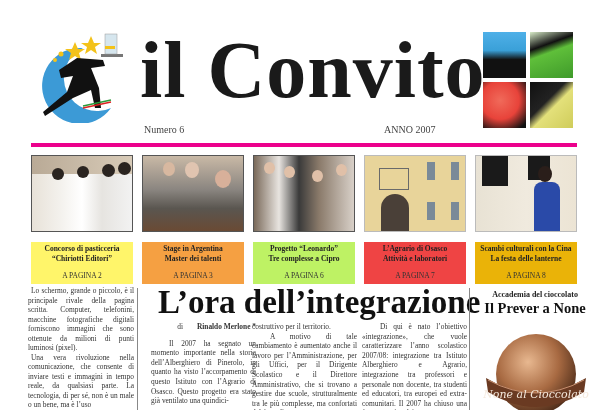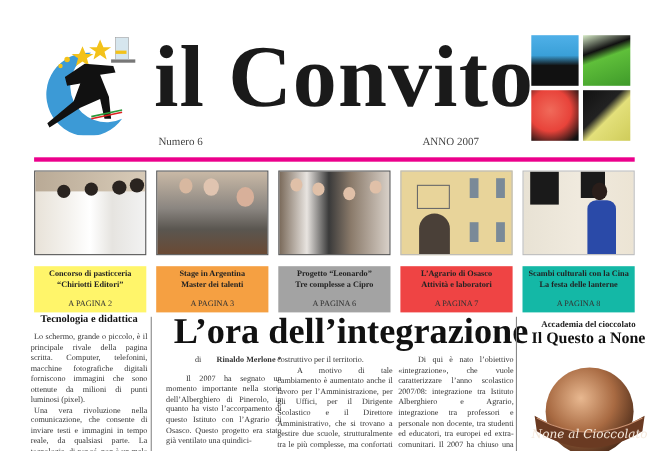--- a/index.html
+++ b/index.html
@@ -94,21 +94,21 @@
   </div>
 </div>
 
 <div class="teaser" style="left:253px;">
   <div class="photo" style="background:linear-gradient(90deg,#7a6a5a 0%,#e8e4e0 25%,#3a3a3a 45%,#8a7a6a 65%,#d8d0c8 100%);">
     <div style="position:absolute;left:10px;top:6px;width:11px;height:12px;border-radius:50%;background:#e0c0a8;"></div>
     <div style="position:absolute;left:30px;top:10px;width:11px;height:12px;border-radius:50%;background:#e0c0a8;"></div>
     <div style="position:absolute;left:58px;top:14px;width:11px;height:12px;border-radius:50%;background:#e0c0a8;"></div>
     <div style="position:absolute;left:82px;top:8px;width:11px;height:12px;border-radius:50%;background:#e0c0a8;"></div>
   </div>
-  <div class="box" style="background:#a3a3a3;">
+  <div class="box" style="background:#bef264;">
     <div class="h">Progetto “Leonardo”</div>
     <div class="h">Tre complesse a Cipro</div>
     <div class="p">A PAGINA 6</div>
   </div>
 </div>
 
 <div class="teaser" style="left:364px;">
   <div class="photo" style="background:#e8d49a;border-color:#bbb;">
     <div style="position:absolute;left:14px;top:12px;width:30px;height:22px;border:1px solid #6a6a6a;"></div>
     <div style="position:absolute;left:16px;top:38px;width:28px;height:38px;border-radius:14px 14px 0 0;background:#4a4038;"></div>
@@ -124,29 +124,28 @@
   </div>
 </div>
 
 <div class="teaser" style="left:475px;">
   <div class="photo" style="background:linear-gradient(90deg,#e8e2d4 0%,#f0eade 50%,#ece4d4 100%);border-color:#bbb;">
     <div style="position:absolute;left:6px;top:0;width:26px;height:30px;background:#1a1a1a;"></div>
     <div style="position:absolute;left:52px;top:0;width:22px;height:24px;background:#1a1a1a;"></div>
     <div style="position:absolute;left:62px;top:10px;width:14px;height:16px;border-radius:50%;background:#2a1e1a;"></div>
     <div style="position:absolute;left:58px;top:26px;width:26px;height:51px;background:#2a4aa8;border-radius:8px 8px 0 0;"></div>
   </div>
-  <div class="box" style="background:#14b8a6;">
+  <div class="box" style="background:#eab308;">
     <div class="h">Scambi culturali con la Cina</div>
     <div class="h">La festa delle lanterne</div>
     <div class="p">A PAGINA 8</div>
   </div>
 </div>
 
 <div class="sidebar">
-  <h3>Tecnologia e didattica</h3>
   <p>Lo schermo, grande o piccolo, è il principale rivale della pagina scritta. Computer, telefonini, macchine fotografiche digitali forniscono immagini che sono ottenute da milioni di punti luminosi (pixel).</p>
   <p>Una vera rivoluzione nella comunicazione, che consente di inviare testi e immagini in tempo reale, da qualsiasi parte. La tecnologia, di per sé, non è un male o un bene, ma è l’uso</p>
 </div>
 <div class="vrule" style="left:137px;"></div>
 
 <div class="headline">L’ora dell’integrazione</div>
 <div class="col" style="left:151px;">
   <div class="byline">
     <span>di</span>
     <b>Rinaldo Merlone *</b>
@@ -157,21 +156,21 @@
   <div>costruttivo per il territorio.</div>
   <p>A motivo di tale cambiamento è aumentato anche il lavoro per l’Amministrazione, per gli Uffici, per il Dirigente Scolastico e il Direttore Amministrativo, che si trovano a gestire due scuole, strutturalmente tra le più complesse, ma confortati dal fatto di avere</p>
 </div>
 <div class="col" style="left:362px;top:322px;">
   <p>Di qui è nato l’obiettivo «integrazione», che vuole caratterizzare l’anno scolastico 2007/08: integrazione tra Istituto Alberghiero e Agrario, integrazione tra professori e personale non docente, tra studenti ed educatori, tra europei ed extra-comunitari. Il 2007 ha chiuso una fase operativa dei</p>
 </div>
 <div class="vrule" style="left:469px;"></div>
 
 <div class="ad">
   <div class="sub">Accademia del cioccolato</div>
-  <div class="name">Il Questo a None</div>
+  <div class="name">Il Prever a None</div>
 </div>
 <div class="globe">
   <svg width="112" height="82" viewBox="0 0 112 82">
     <defs>
       <radialGradient id="g1" cx="40%" cy="35%" r="70%">
         <stop offset="0%" stop-color="#e8b890"></stop>
         <stop offset="55%" stop-color="#a86a42"></stop>
         <stop offset="100%" stop-color="#4a2a18"></stop>
       </radialGradient>
     </defs>

